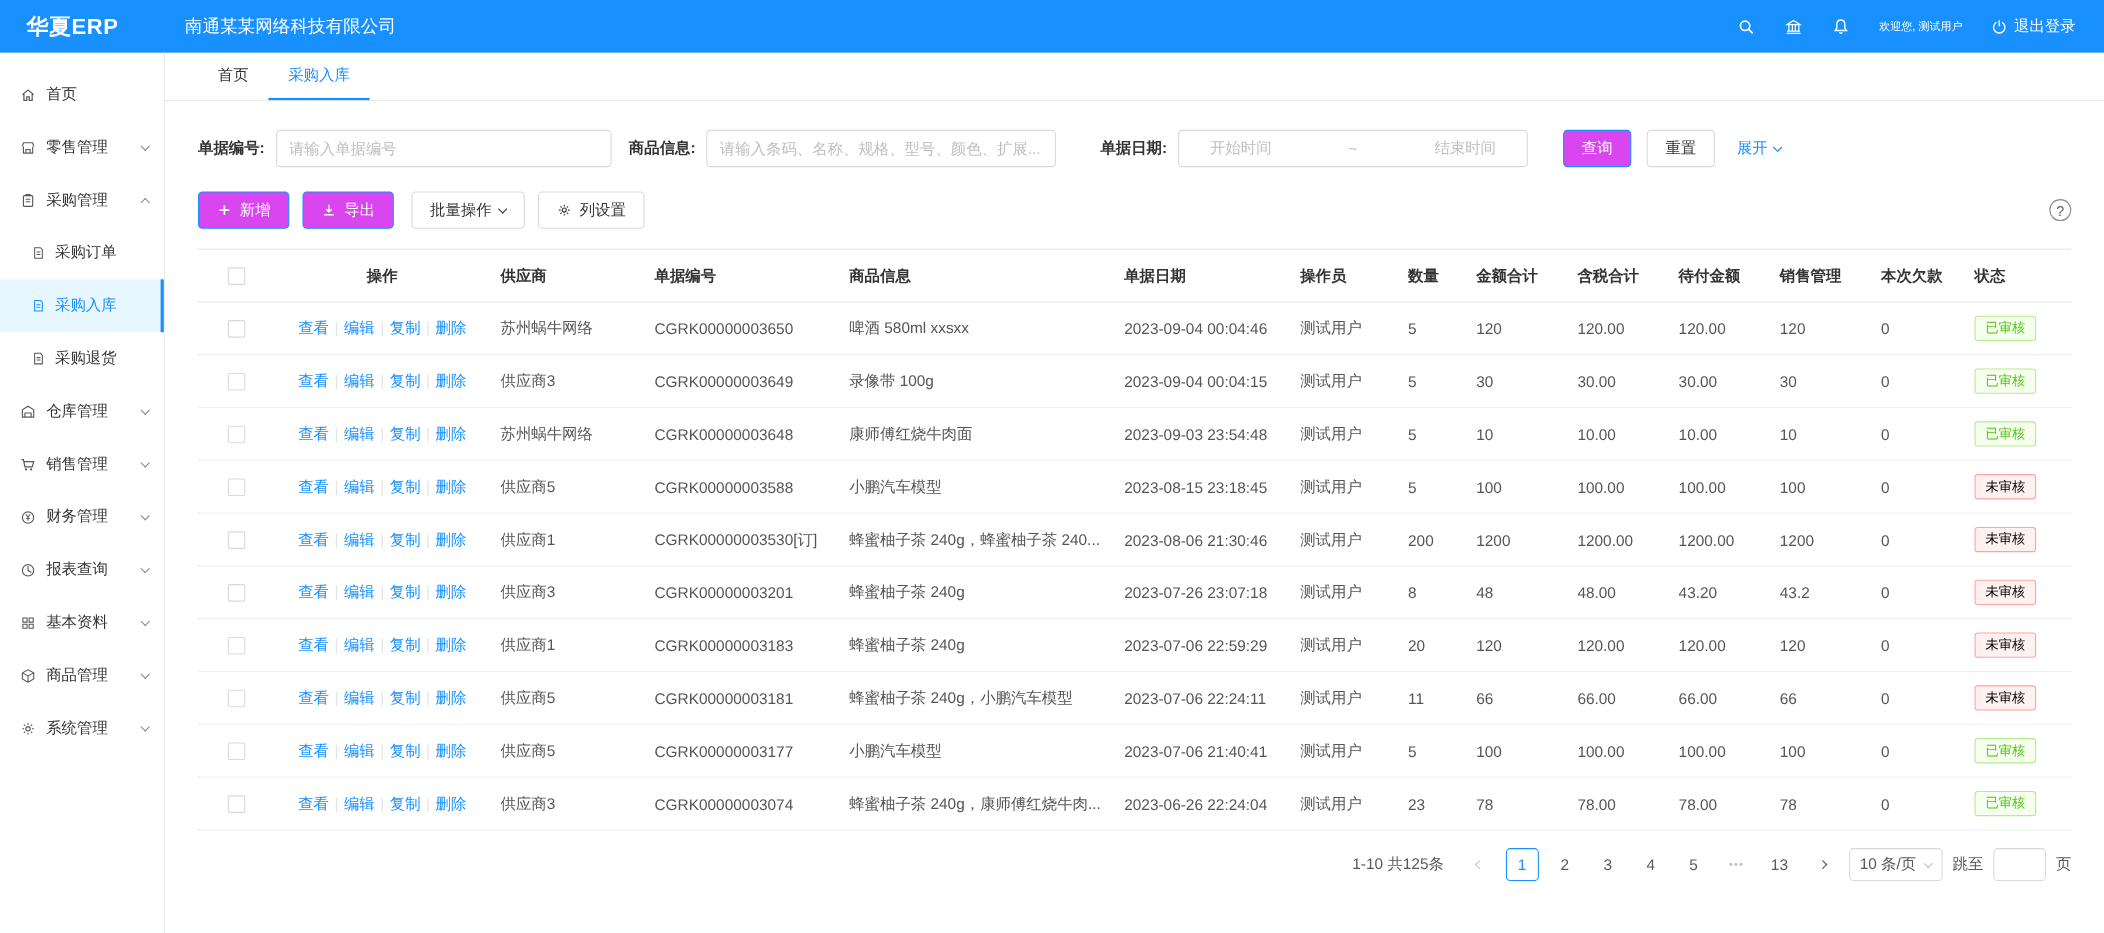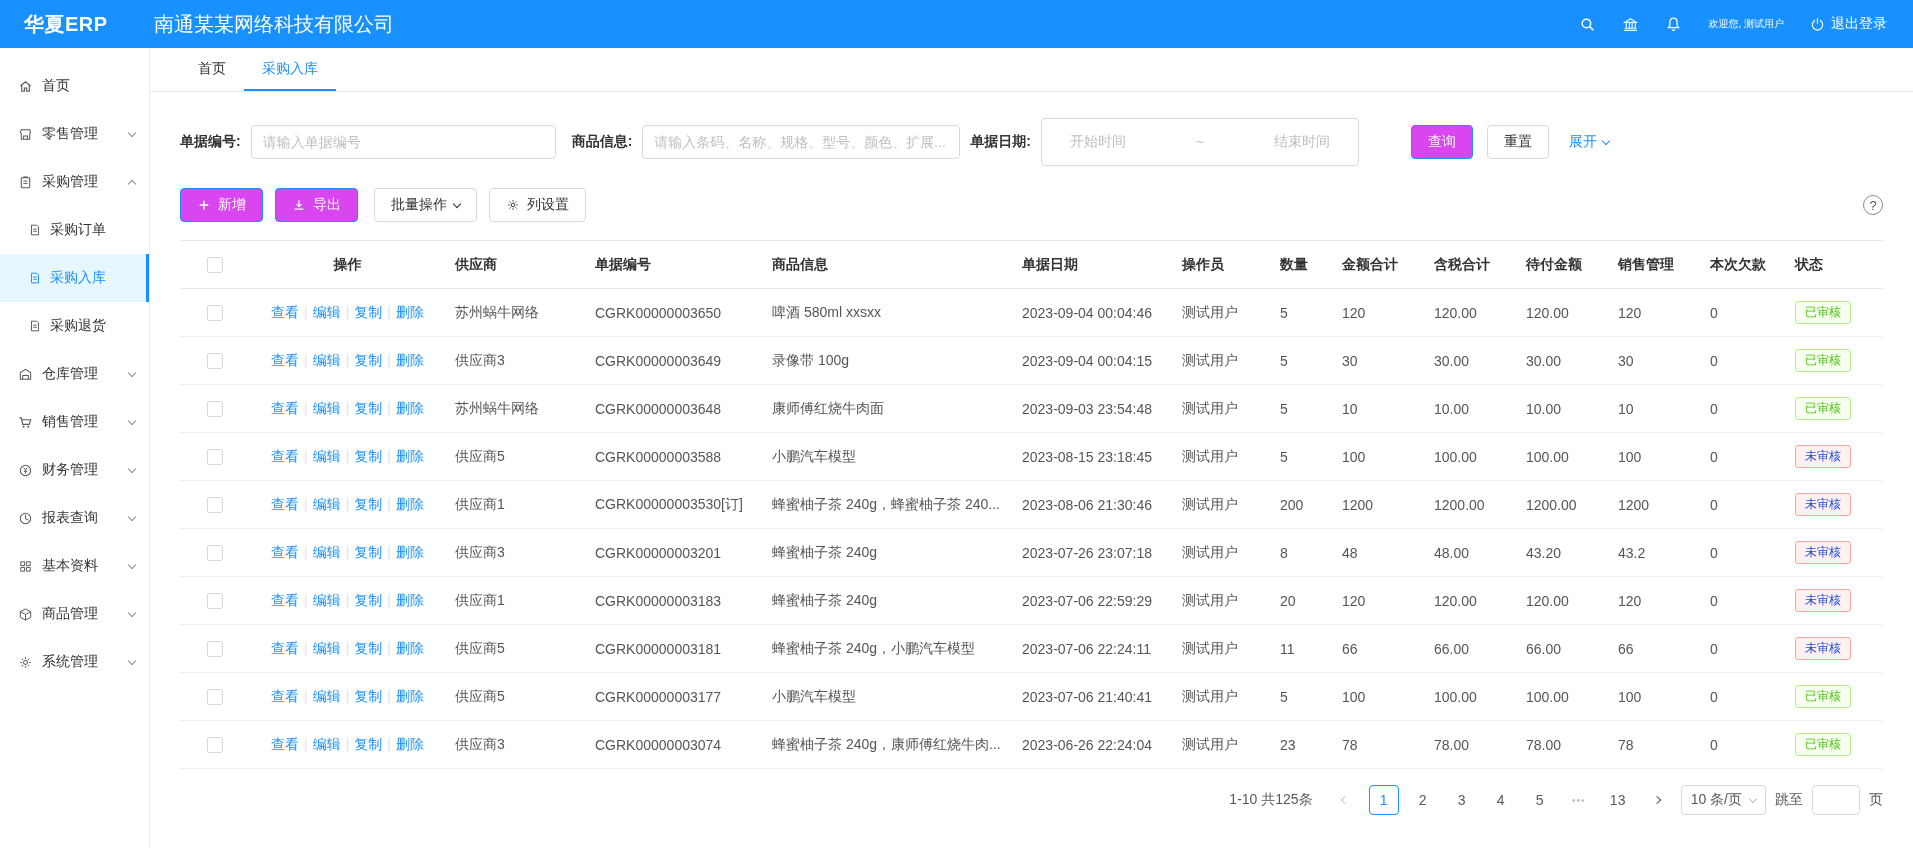--- a/index.html
+++ b/index.html
@@ -3,21 +3,21 @@
 <meta charset="utf-8">
 <style>
   *{margin:0;padding:0;box-sizing:border-box;}
   html,body{width:1913px;height:848px;overflow:hidden;}
   body{font-family:"Liberation Sans","DejaVu Sans",sans-serif;font-size:14px;color:#333;background:#f0f2f5;}
   .app{width:1913px;height:848px;display:flex;flex-direction:column;background:#fff;}
 
   
   .topbar{height:48px;background:#1890ff;display:flex;align-items:center;color:#fff;flex:0 0 48px;}
   .logo{width:150px;padding-left:24px;font-size:20px;font-weight:bold;letter-spacing:.5px;white-space:nowrap;}
-  .company{margin-left:4px;font-size:20px;}
+  .company{margin-left:18px;font-size:16px;}
   .topbar-right{margin-left:auto;display:flex;align-items:center;gap:26px;padding-right:26px;}
   .hicon{width:17px;height:17px;color:#fff;display:inline-block;cursor:pointer;}
   .icn svg,.hicon svg,.micon svg,.bicon svg{width:100%;height:100%;display:block;}
   .welcome{font-size:10px;white-space:nowrap;}
   .logout{display:flex;align-items:center;gap:6px;cursor:pointer;font-size:14px;white-space:nowrap;}
   .logout .hicon{width:15px;height:15px;}
 
   
   .body-wrap{flex:1;display:flex;min-height:0;}
   .sidebar{width:150px;flex:0 0 150px;background:#fff;border-right:1px solid #ededed;padding-top:14px;overflow:hidden;}
@@ -40,22 +40,22 @@
   .tabbar{height:44px;flex:0 0 44px;border-bottom:1px solid #e8e8e8;display:flex;align-items:stretch;padding-left:30px;}
   .tab{padding:0 18px;display:flex;align-items:center;cursor:pointer;font-size:14px;color:#333;border-bottom:2px solid transparent;}
   .tab.active{color:#1890ff;border-bottom-color:#1890ff;}
 
   
   .filters{display:flex;align-items:center;padding:26px 30px 0 30px;white-space:nowrap;}
   .flabel{font-weight:bold;color:#333;margin-right:10px;}
   .finput{height:34px;border:1px solid #d9d9d9;border-radius:4px;padding:0 11px;font-size:14px;color:#333;font-family:inherit;outline:none;}
   .finput::placeholder{color:#bfbfbf;}
   .inp-doc{width:305px;margin-right:16px;}
-  .inp-prod{width:318px;margin-right:10px;}
-  .date-range{width:318px;height:48px;border:1px solid #d9d9d9;border-radius:4px;display:flex;align-items:center;justify-content:space-between;padding:0 28px;color:#bfbfbf;margin-right:52px;cursor:pointer;}
+  .inp-prod{width:318px;margin-right:40px;}
+  .date-range{width:318px;height:34px;border:1px solid #d9d9d9;border-radius:4px;display:flex;align-items:center;justify-content:space-between;padding:0 28px;color:#bfbfbf;margin-right:32px;cursor:pointer;}
   .btn{height:34px;border-radius:4px;font-size:14px;padding:0 16px;border:1px solid #d9d9d9;background:#fff;color:#333;cursor:pointer;font-family:inherit;display:inline-flex;align-items:center;gap:7px;white-space:nowrap;}
   .btn.primary{background:#d946ef;border-color:#1890ff;color:#fff;}
   .expand-link{color:#1890ff;display:inline-flex;align-items:center;gap:6px;cursor:pointer;margin-left:20px;text-align:center;}
 
   
   .toolbar{display:flex;align-items:center;padding:22px 30px 0 30px;}
   .toolbar .btn{margin-right:12px;}
   .toolbar .gap{margin-right:16px;}
   .bicon{width:14px;height:14px;display:inline-block;color:currentColor;}
   .help{width:20px;height:20px;border:1px solid #8c8c8c;border-radius:50%;color:#595959;display:flex;align-items:center;justify-content:center;font-size:13px;margin-left:auto;cursor:pointer;}
@@ -64,21 +64,21 @@
   .table-wrap{padding:18px 30px 0 30px;}
   table{width:100%;border-collapse:collapse;table-layout:fixed;}
   thead th{height:48px;font-weight:bold;color:#333;text-align:left;border-top:1px solid #e8e8e8;border-bottom:1px solid #e8e8e8;padding:0 10px;font-size:14px;background:#fff;overflow:hidden;white-space:nowrap;}
   thead th.center,tbody td.center{text-align:center;}
   tbody td{height:48px;border-bottom:1px solid #efefef;padding:0 10px;font-size:14px;color:#555;overflow:hidden;white-space:nowrap;text-overflow:ellipsis;background:#fff;}
   .checkbox{width:16px;height:16px;border:1px solid #d9d9d9;border-radius:2px;display:inline-block;background:#fff;cursor:pointer;vertical-align:middle;}
   .op-link{color:#1890ff;cursor:pointer;text-decoration:none;}
   .op-sep{color:#e4e4e4;margin:0 5px;}
   .badge{display:inline-block;padding:3px 9px;font-size:12px;border-radius:3px;border:1px solid;line-height:1.3;}
   .badge.approved{color:#52c41a;border-color:#b7eb8f;background:#f6ffed;}
-  .badge.pending{color:#1d4ed8;border-color:#ffa39e;background:#fff1f0;}
+  .badge.pending{color:#000000;border-color:#ffa39e;background:#fff1f0;}
 
   
   .pagination{display:flex;align-items:center;justify-content:flex-end;padding:16px 30px 0 30px;gap:9px;font-size:14px;color:#595959;}
   .ptotal{margin-right:8px;}
   .page-item{min-width:30px;height:30px;display:inline-flex;align-items:center;justify-content:center;border-radius:4px;cursor:pointer;color:#595959;padding:0 4px;}
   .page-item.active{border:1px solid #1890ff;color:#1890ff;}
   .page-item.ellipsis{color:#bfbfbf;cursor:default;letter-spacing:1px;font-size:10px;}
   .page-arrow{color:#595959;}
   .page-arrow.disabled{color:#c9c9c9;}
   .page-size{height:30px;border:1px solid #d9d9d9;border-radius:4px;display:inline-flex;align-items:center;gap:8px;padding:0 9px;cursor:pointer;color:#595959;}

